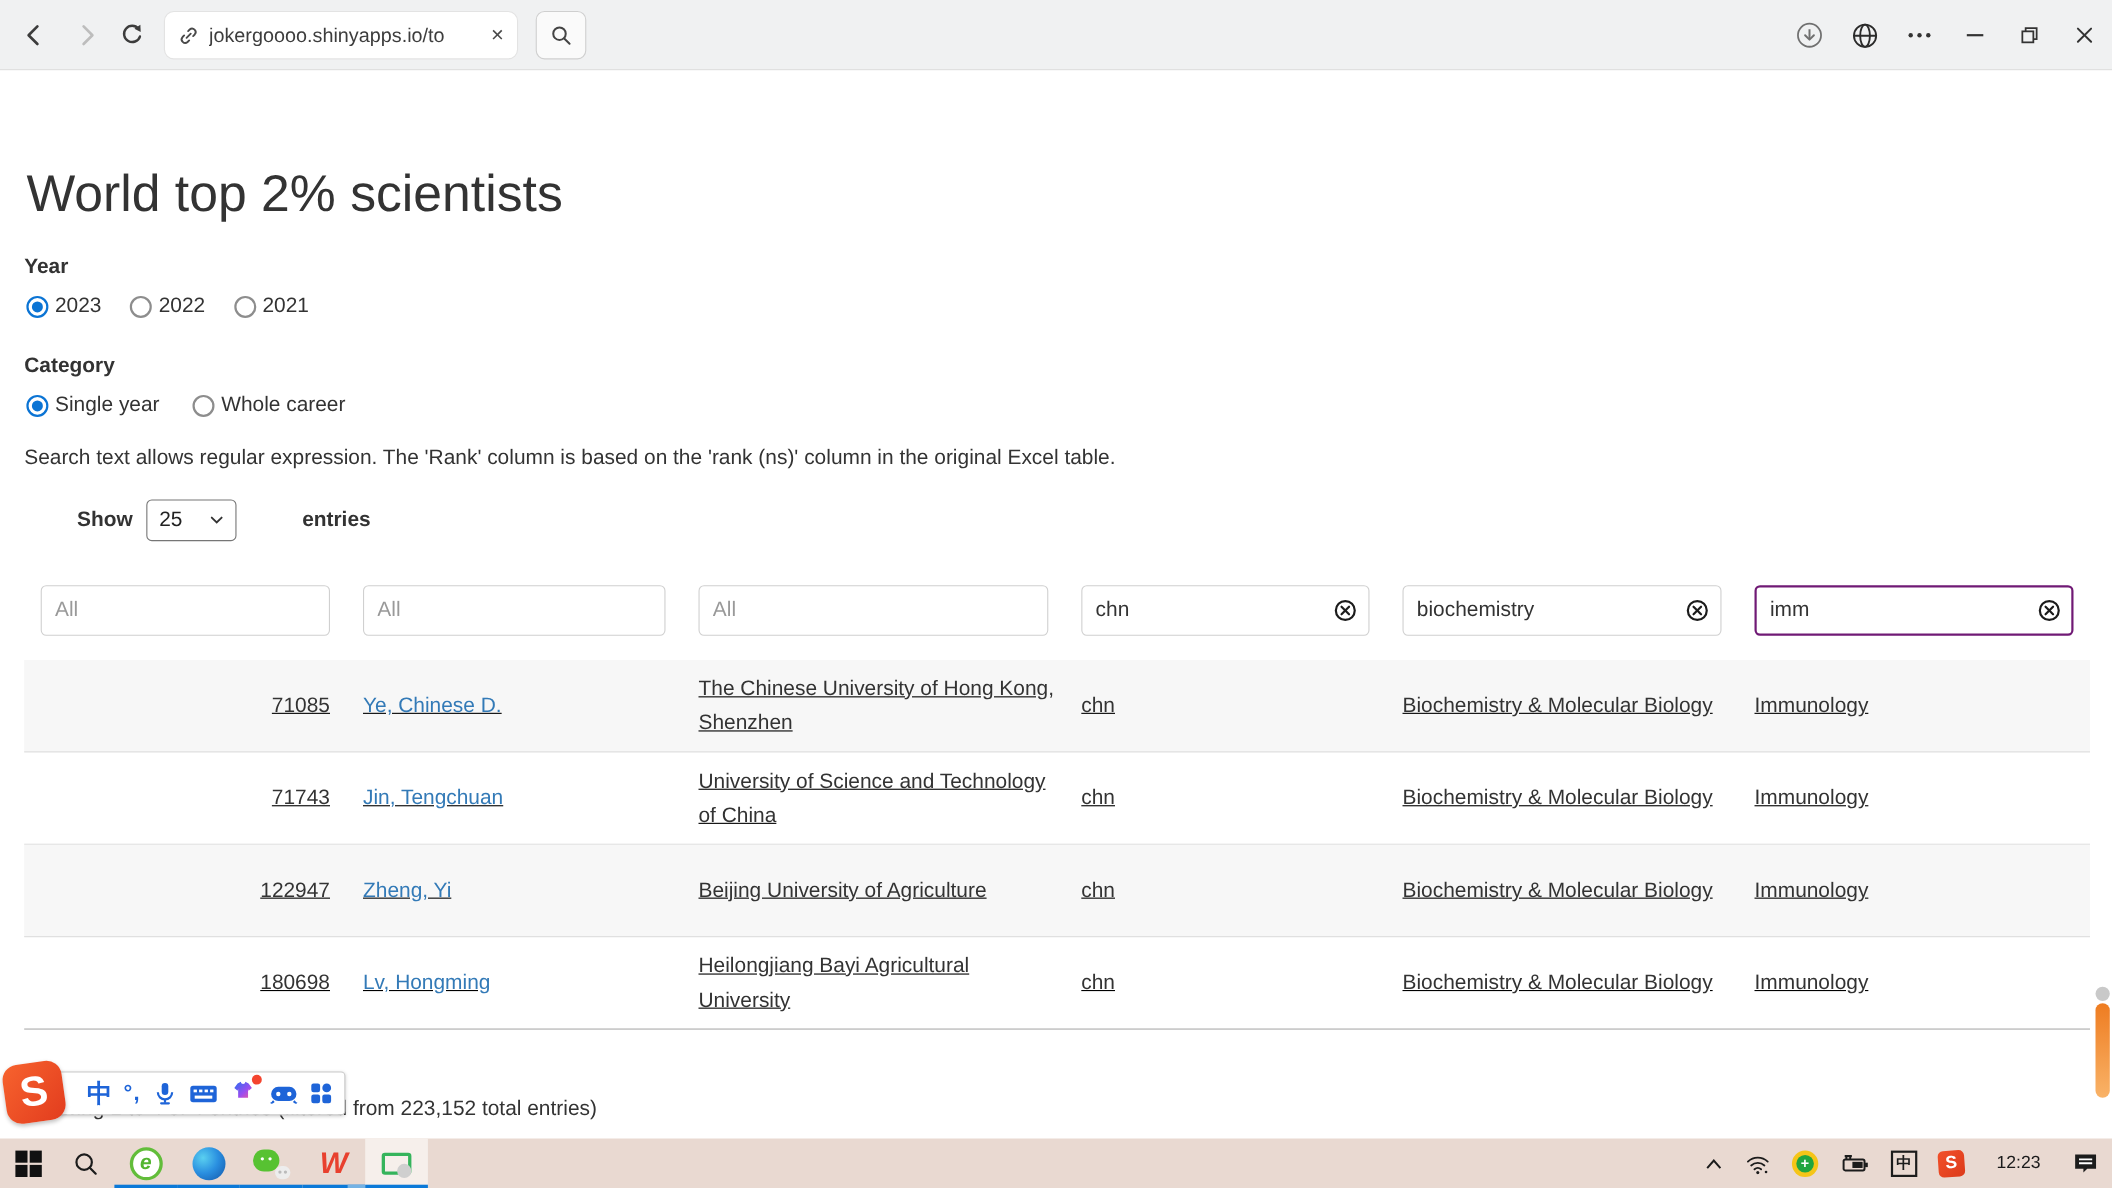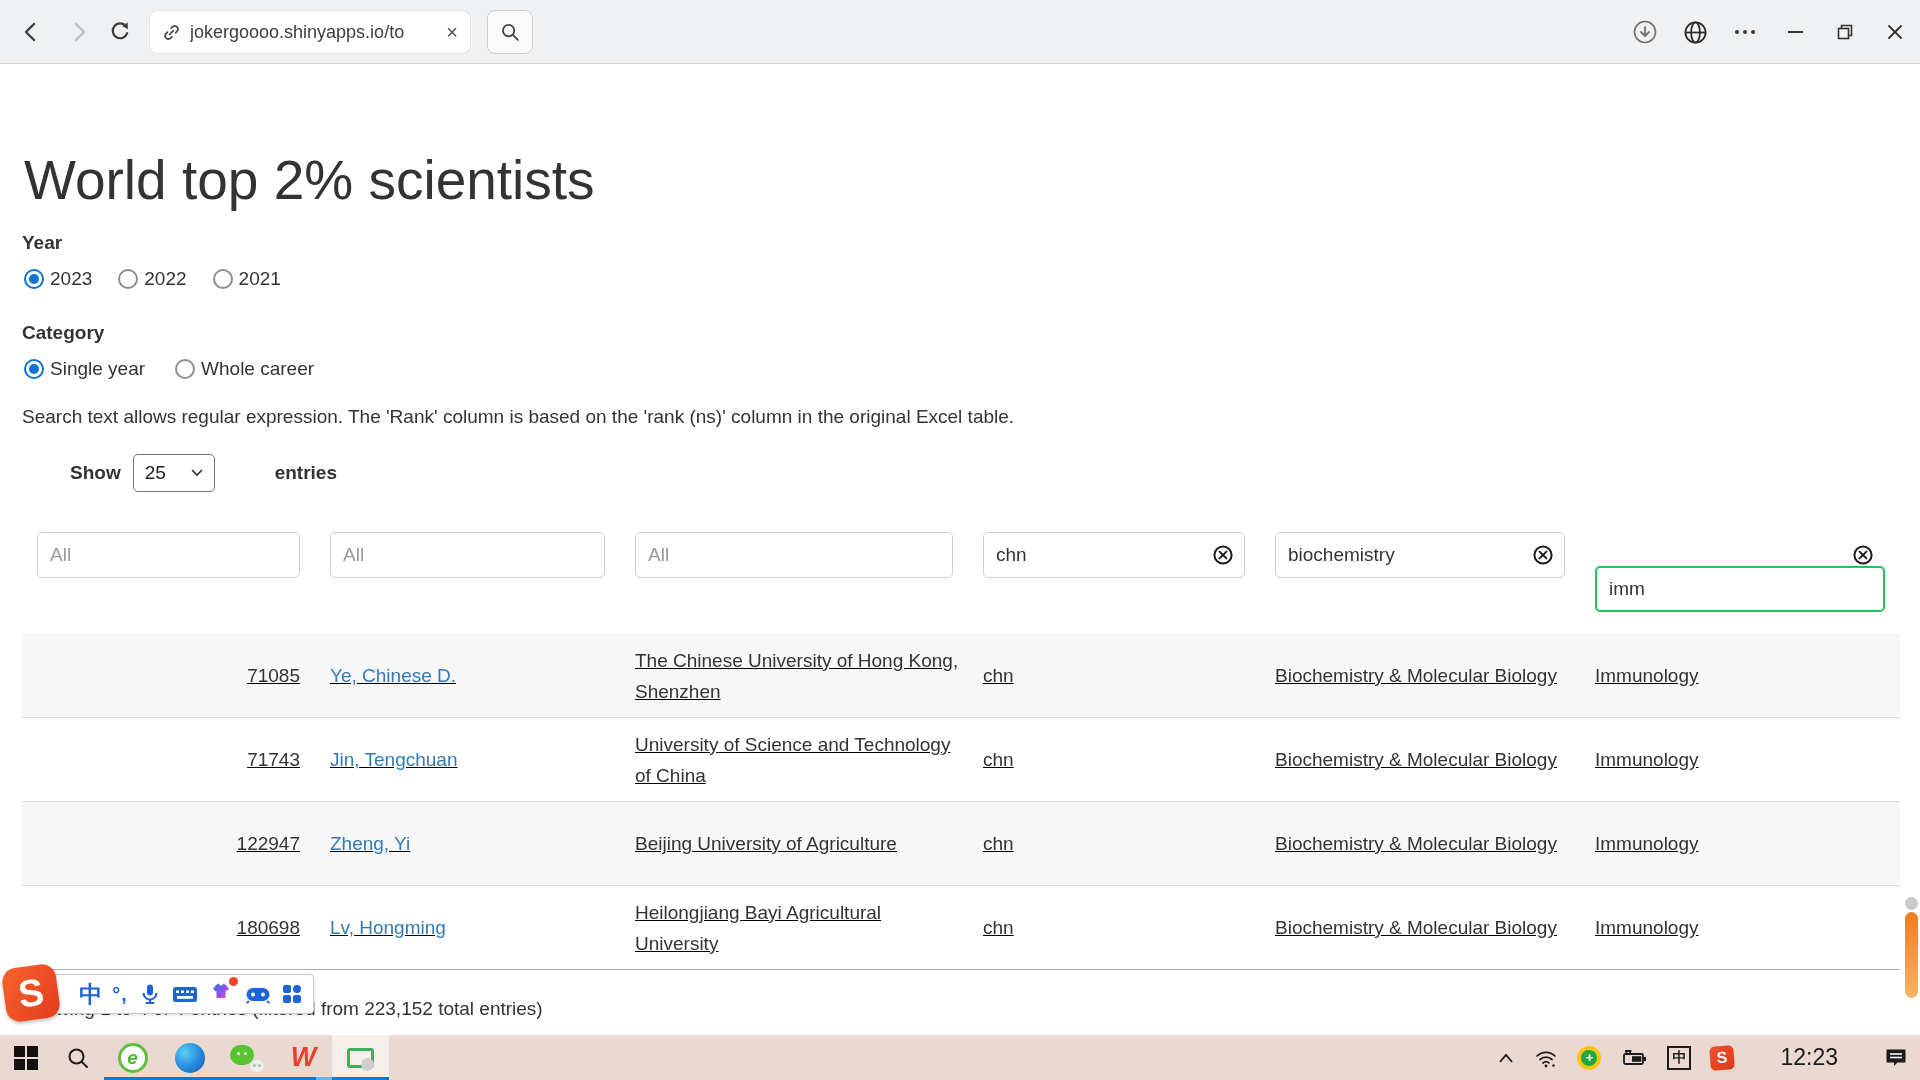--- a/index.html
+++ b/index.html
@@ -22,21 +22,21 @@
                background:#fafafa; border:1px solid #cfcfcf; border-radius:8px;
                display:flex; align-items:center; justify-content:center; }
   .chrome-right { position:absolute; right:7px; top:14px; display:flex; gap:14px; }
   .chrome-right .navbtn { position:static; }
   .dots { display:flex; gap:4px; }
   .dots i { width:4px; height:4px; border-radius:50%; background:#333; }
   .minbar { width:15px; height:2px; background:#333; }
 
   
   .page { position:absolute; left:0; top:64px; width:1920px; height:971px; background:#fff; }
-  h1 { position:absolute; left:24px; top:84px; font-size:55px; font-weight:400; color:#333; }
+  h1 { position:absolute; left:24px; top:84px; font-size:47px; font-weight:400; color:#333; }
   .grouplabel { position:absolute; left:22px; font-size:19px; font-weight:700; color:#333; }
   .radios { position:absolute; left:24px; display:flex; align-items:center; }
   .radio-item { display:flex; align-items:center; gap:6px; cursor:pointer; }
   .radio { width:20px; height:20px; border-radius:50%; border:2px solid #8d8d8d;
            background:#fff; position:relative; flex:0 0 auto; }
   .radio.sel { border-color:#0b74d4; }
   .radio.sel::after { content:''; position:absolute; inset:3px; border-radius:50%; background:#0b74d4; }
   .radio-item span { font-size:19px; color:#333; }
   .note { position:absolute; left:22px; top:342px; font-size:19px; color:#333; }
   .show-row { position:absolute; left:22px; top:390px; display:flex; align-items:center; gap:12px; }
@@ -50,21 +50,21 @@
   .tgrid { display:grid; grid-template-columns:293px 305px 348px 292px 320px 320px; }
   .thead { padding-bottom:13px; border-bottom:1px solid #b3b3b3; }
   .thead div { font-size:19px; font-weight:700; color:#333; padding-left:15px; }
   .thead div.num { text-align:right; padding-right:15px; padding-left:0; }
   .tfilters { padding:18px 0 22px 0; }
   .fcell { position:relative; padding:0 15px; }
   .fcell input { width:100%; height:46px; border:1px solid #d0d0d0; border-radius:5px;
                  font-size:19px; color:#333; padding:0 40px 0 12px; outline:none;
                  font-family:"Liberation Sans", sans-serif; background:#fff; }
   .fcell input::placeholder { color:#999; }
-  .fcell input.focus { border:2px solid #22c55e;margin-top:34px; }
+  .fcell input.focus { border:2px solid #701a75; }
   .fclear { position:absolute; right:26px; top:12px; width:22px; height:22px; cursor:pointer; }
   .trow { min-height:84px; border-bottom:1px solid #ddd; align-items:center;text-decoration:underline; }
   .trow:nth-child(odd) { background:#f7f7f7; }
   .trow:last-child { border-bottom:1px solid #ababab; }
   .trow div { font-size:19px; color:#333; line-height:31px; padding:10px 0 10px 15px; }
   .trow div.num { text-align:right; padding-right:15px; padding-left:0; }
   .trow a { color:#337ab7; text-decoration:none; cursor:pointer; }
 
   .tfoot { position:absolute; left:22px; top:934px; width:1878px; display:flex;
            align-items:center; justify-content:space-between; }
@@ -101,21 +101,21 @@
   .tb-cell { width:52px; display:flex; align-items:center; justify-content:center;
              position:relative; cursor:pointer; }
   .app-cell { width:57px; }
   .app-cell.active { background:#f6efeb; }
   .underline { position:absolute; left:0; bottom:0; width:100%; height:3px; background:#0b79d8; }
   .underline .lt { position:absolute; right:0; top:0; width:16px; height:3px; background:#74b2e4; }
   .winlogo { display:grid; grid-template-columns:11px 11px; grid-template-rows:11px 11px; gap:2px; }
   .winlogo i { background:#111; }
   .tray { margin-left:auto; display:flex; align-items:center; gap:19px; padding-right:12px; }
   .tray > div { display:flex; align-items:center; justify-content:center; cursor:pointer; }
-  .clock { font-size:23px; color:#1b1b1b; margin:0 27px; }
+  .clock { font-size:16px; color:#1b1b1b; margin:0 10px; }
   .icon360 { width:24px; height:24px; border-radius:50%; background:#f5c518;
              display:flex; align-items:center; justify-content:center; }
   .icon360 i { width:16px; height:16px; border-radius:50%; background:#21a53e; color:#fff;
                font-style:normal; font-size:13px; font-weight:700; line-height:16px; text-align:center; }
   .zhbox { width:24px; height:24px; border:2px solid #1c1c1c; display:flex; align-items:center;
            justify-content:center; font-size:14px; font-weight:700; color:#1c1c1c; }
   .sgtray { width:24px; height:24px; border-radius:5px; background:linear-gradient(135deg,#f2512a,#dc3a1a);
             color:#fff; font-size:16px; font-weight:800; display:flex; align-items:center;
             justify-content:center; transform:rotate(-4deg); }
   

